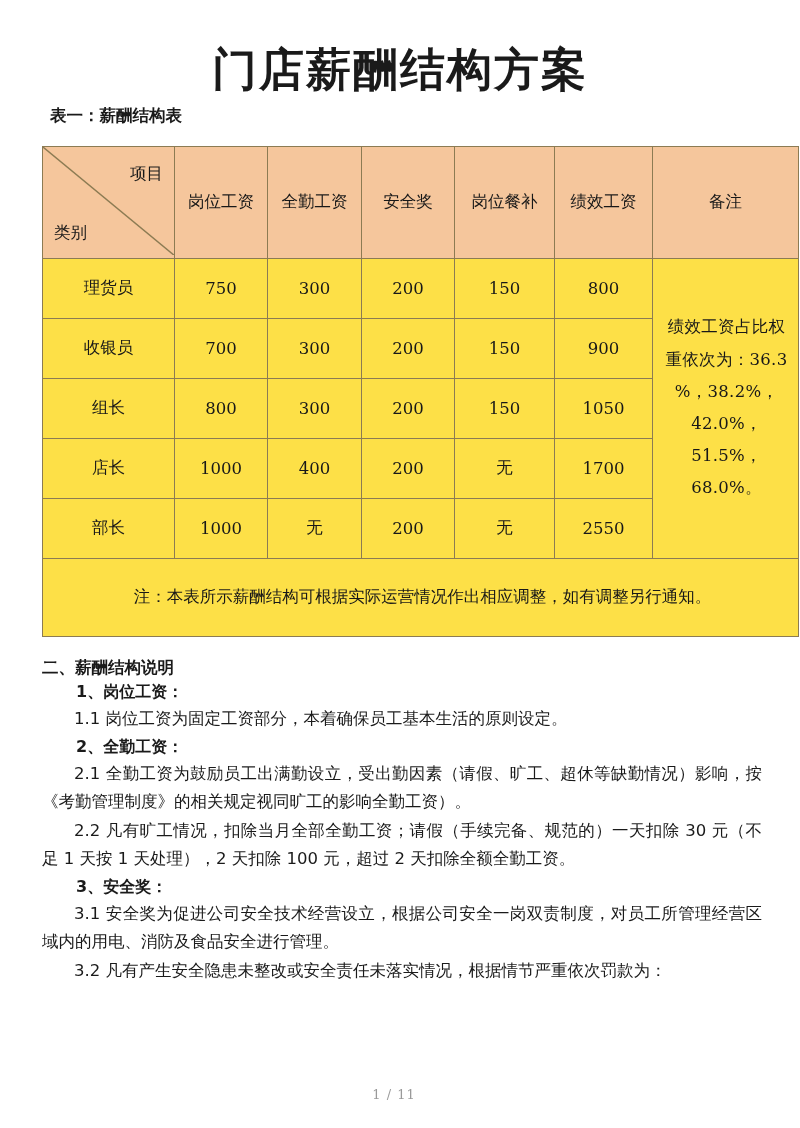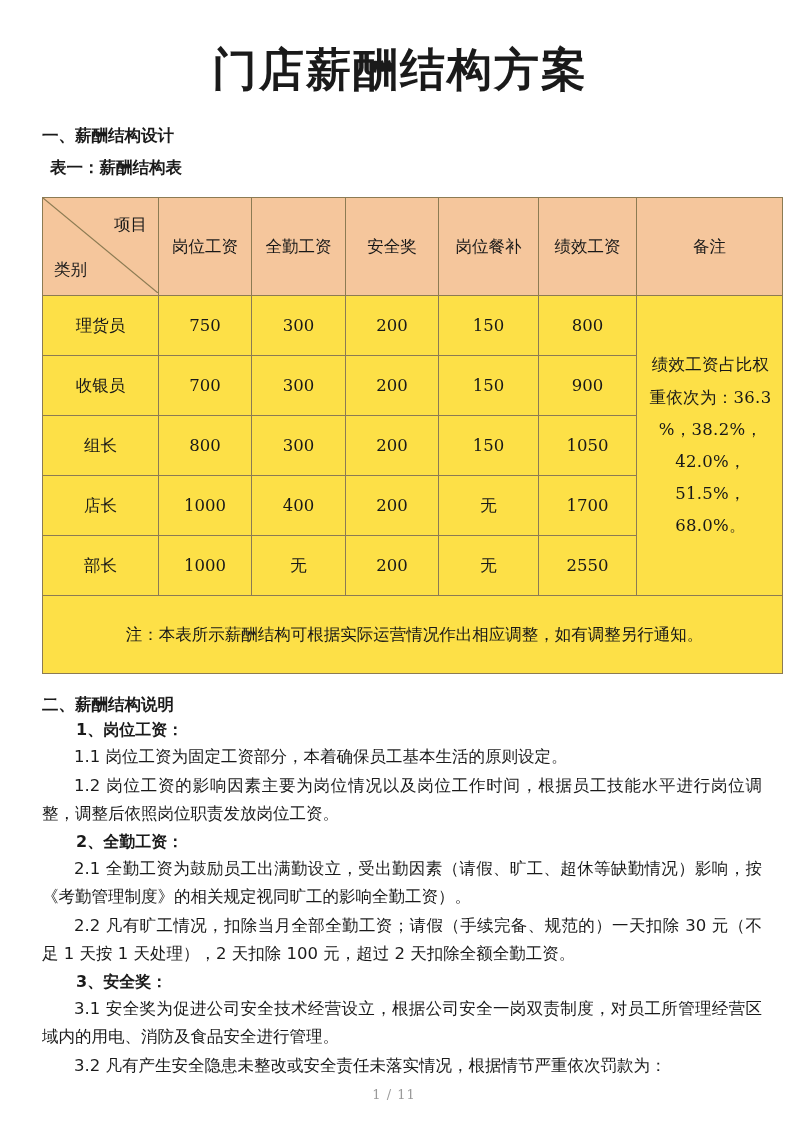--- a/index.html
+++ b/index.html
@@ -87,21 +87,21 @@
     background: #fde047;
     height: 57px;
   }
   td.cat-cell {
     font-family: "DejaVu Sans", "Liberation Sans", sans-serif;
     font-size: 16.5px;
   }
   
   td.corner {
     position: relative;
-    padding: 0;
+    padding: 8px;
     overflow: hidden;
   }
   td.corner .diag {
     position: absolute;
     left: 0; top: 0; right: 0; bottom: 0;
     pointer-events: none;
   }
   td.corner .lbl-item {
     position: absolute;
     right: 11px;
@@ -155,21 +155,20 @@
     letter-spacing: 1px;
   }
 </style>
 </head>
 <body>
 
 <div class="page">
 
   <h1 class="doc-title">门店薪酬结构方案</h1>
 
-  <div class="sec-h1 first">一、薪酬结构设计</div>
   <div class="sec-h2">表一：薪酬结构表</div>
 
   <div class="table-wrap">
     <table class="salary">
       <thead>
         <tr>
           <td class="corner" style="width:115px">
             <svg class="diag" viewBox="0 0 115 95" preserveAspectRatio="none">
               <line x1="0" y1="0" x2="115" y2="95" stroke="#8C7B53" stroke-width="1.2"></line>
             </svg>
@@ -230,21 +229,20 @@
           <td class="note" colspan="7">注：本表所示薪酬结构可根据实际运营情况作出相应调整，如有调整另行通知。</td>
         </tr>
       </tbody>
     </table>
   </div>
 
   <div class="sec-h1" style="padding-top:19px">二、薪酬结构说明</div>
 
   <div class="sec-h3">1、岗位工资：</div>
   <p class="para">1.1 岗位工资为固定工资部分，本着确保员工基本生活的原则设定。</p>
-  <p class="para">1.2 岗位工资的影响因素主要为岗位情况以及岗位工作时间，根据员工技能水平进行岗位调整，调整后依照岗位职责发放岗位工资。</p>
 
   <div class="sec-h3">2、全勤工资：</div>
   <p class="para">2.1 全勤工资为鼓励员工出满勤设立，受出勤因素（请假、旷工、超休等缺勤情况）影响，按《考勤管理制度》的相关规定视同旷工的影响全勤工资）。</p>
   <p class="para">2.2 凡有旷工情况，扣除当月全部全勤工资；请假（手续完备、规范的）一天扣除 30 元（不足 1 天按 1 天处理），2 天扣除 100 元，超过 2 天扣除全额全勤工资。</p>
 
   <div class="sec-h3">3、安全奖：</div>
   <p class="para">3.1 安全奖为促进公司安全技术经营设立，根据公司安全一岗双责制度，对员工所管理经营区域内的用电、消防及食品安全进行管理。</p>
   <p class="para">3.2 凡有产生安全隐患未整改或安全责任未落实情况，根据情节严重依次罚款为：</p>
 
   <div class="footer">1 / 11</div>

